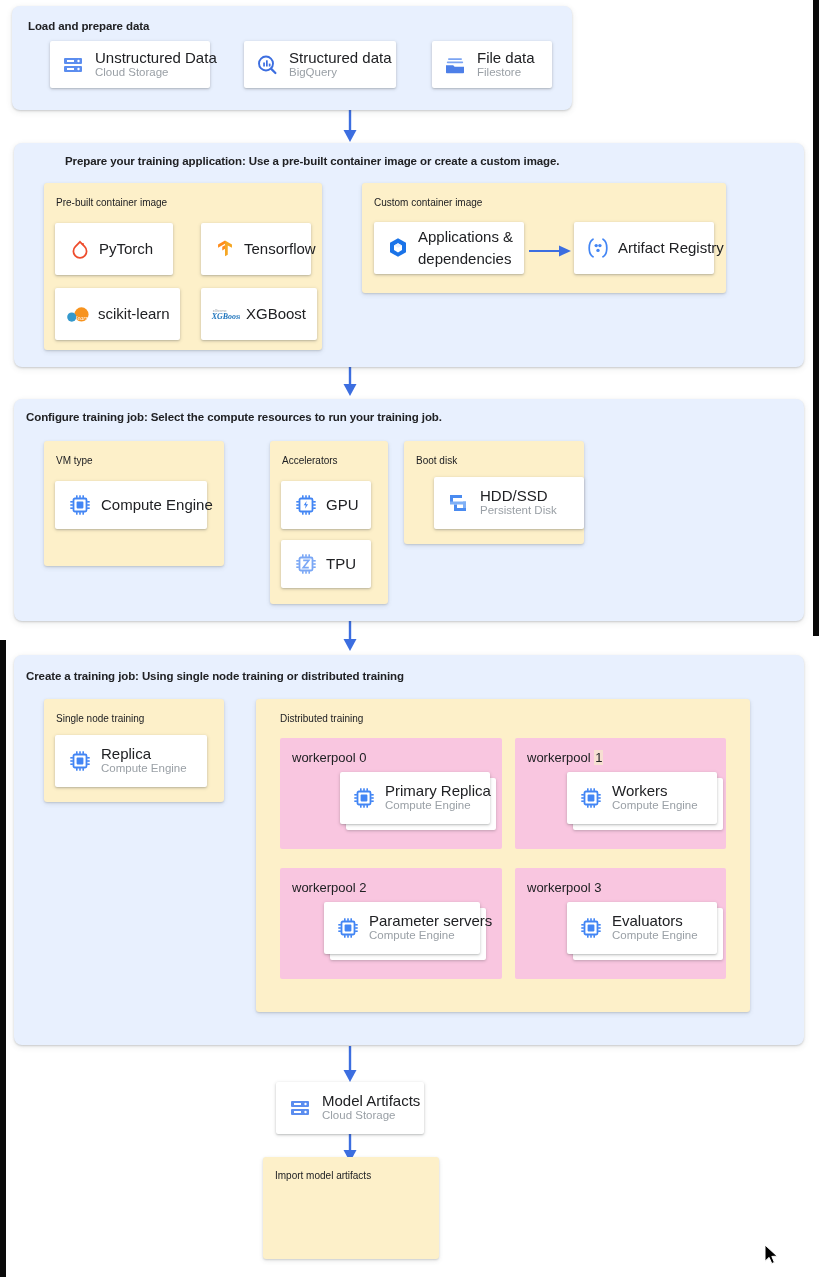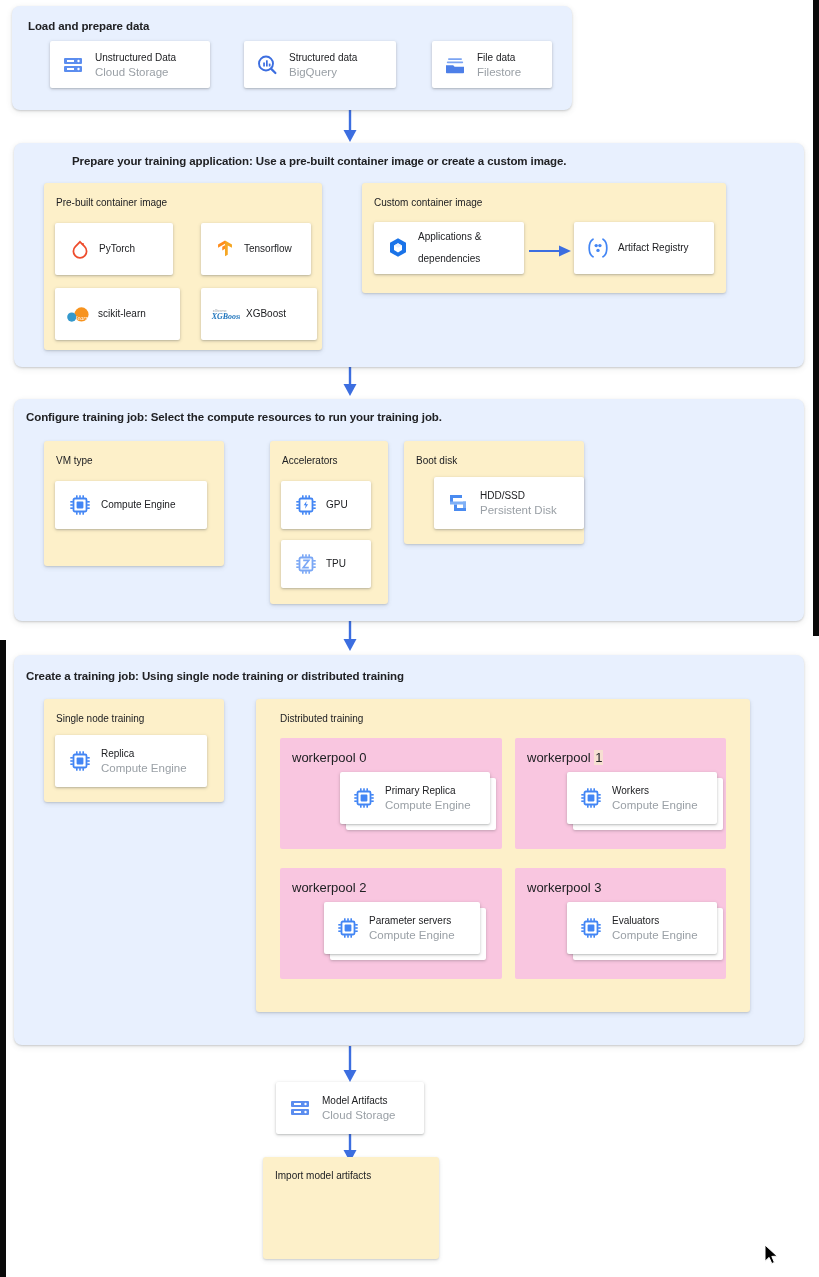--- a/index.html
+++ b/index.html
@@ -45,21 +45,21 @@
   
   .card {
     position: absolute;
     background: #ffffff;
     border-radius: 2px;
     display: flex; align-items: center;
     box-shadow: 0 1px 2px rgba(60,64,67,.26), 0 1px 4px rgba(60,64,67,.14);
   }
   .card .ic { flex: 0 0 auto; display:flex; align-items:center; justify-content:center; }
   .card .txt { display:flex; flex-direction:column; justify-content:center; }
-  .card .t1 { font-size:10px; color:#202124; line-height:14px; white-space:nowrap; }
+  .card .t1 { font-size:15px; color:#202124; line-height:14px; white-space:nowrap; }
   .card .t2 { font-size:11.5px; color:#9aa0a6; line-height:14px; white-space:nowrap; }
   .card .t1.two { white-space:normal; line-height:22px; }
 
   
   .stackshadow {
     position:absolute; background:#ffffff; border-radius:2px;
     box-shadow: 0 1px 3px rgba(60,64,67,.30);
   }
 
   
@@ -141,21 +141,21 @@
         </svg>
       </span>
       <span class="txt">
         <span class="t1">File data</span>
         <span class="t2">Filestore</span>
       </span>
     </div>
   </div>
 
   <div class="stage" style="left:14px;top:143px;width:790px;height:224px;">
-    <div class="stage-title" style="position:absolute;left:19px;top:12px;padding-left:39px;">Prepare your training application: Use a pre-built container image or create a custom image.</div>
+    <div class="stage-title" style="position:absolute;left:12px;top:12px;padding-left:39px;">Prepare your training application: Use a pre-built container image or create a custom image.</div>
 
     <div class="group" style="left:30px;top:40px;width:278px;height:167px;">
       <div class="group-title" style="position:absolute;left:12px;top:14px;">Pre-built container image</div>
 
       <div class="card" style="left:11px;top:40px;width:118px;height:52px;padding-left:14px;">
         <span class="ic" style="width:22px;height:22px;margin-right:8px;">
           <svg width="22" height="22" viewBox="0 0 24 24">
             <path d="M12 4.2 L17.1 9.3 A7.2 7.2 0 1 1 6.9 9.3 Z" fill="none" stroke="#ee4c2c" stroke-width="1.9"></path>
             <circle cx="15.1" cy="6.6" r="1.25" fill="#ee4c2c"></circle>
           </svg>

